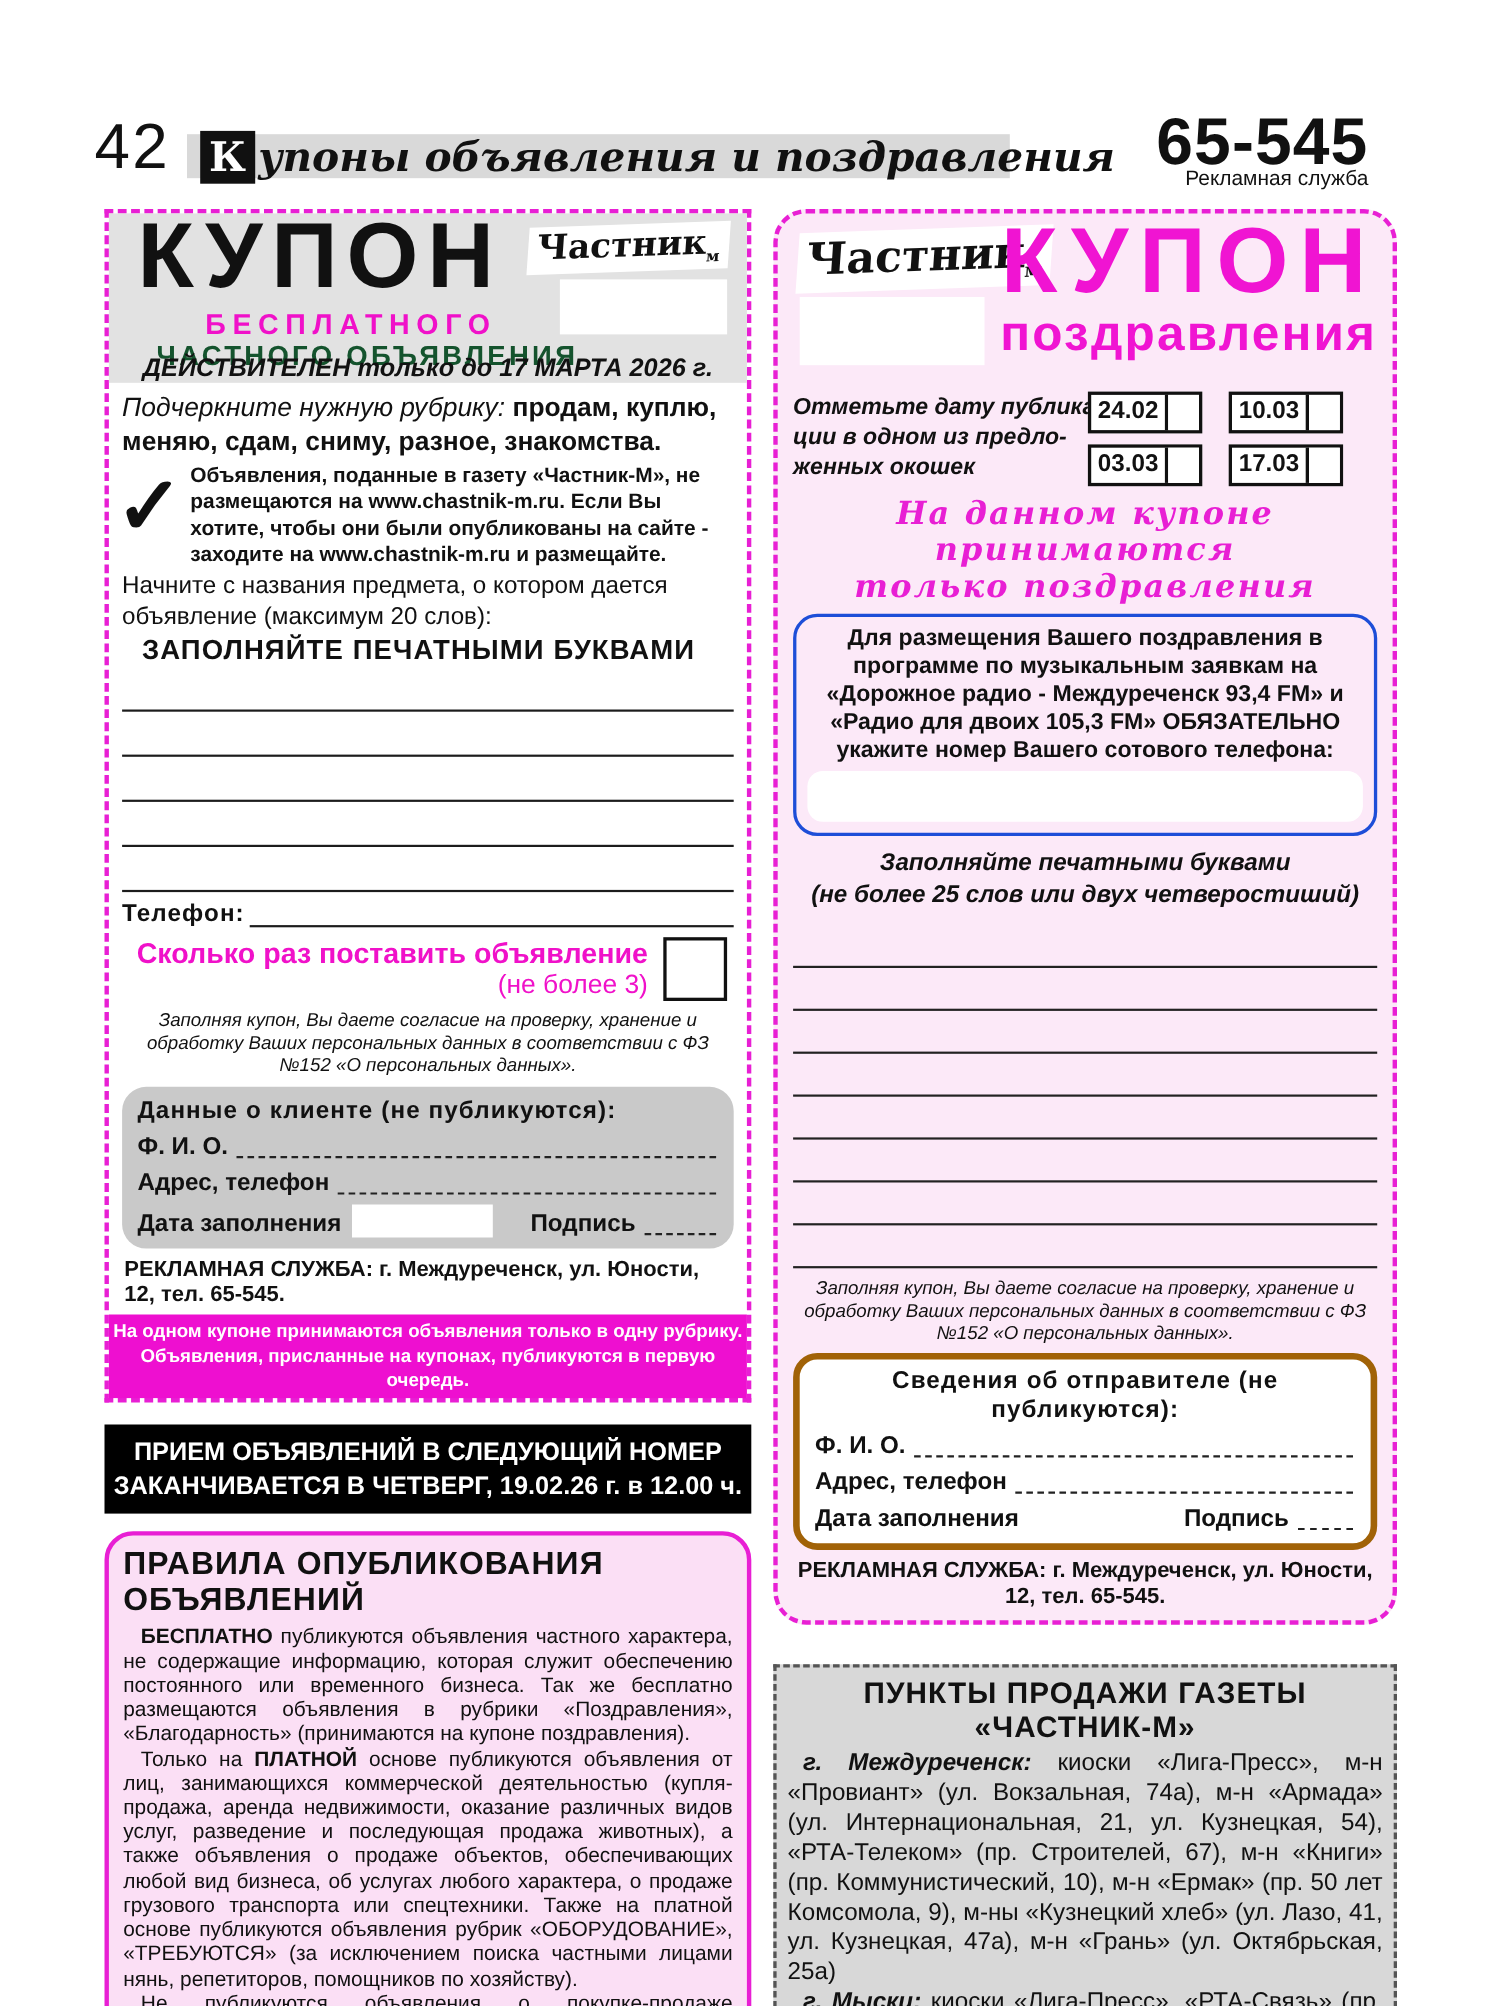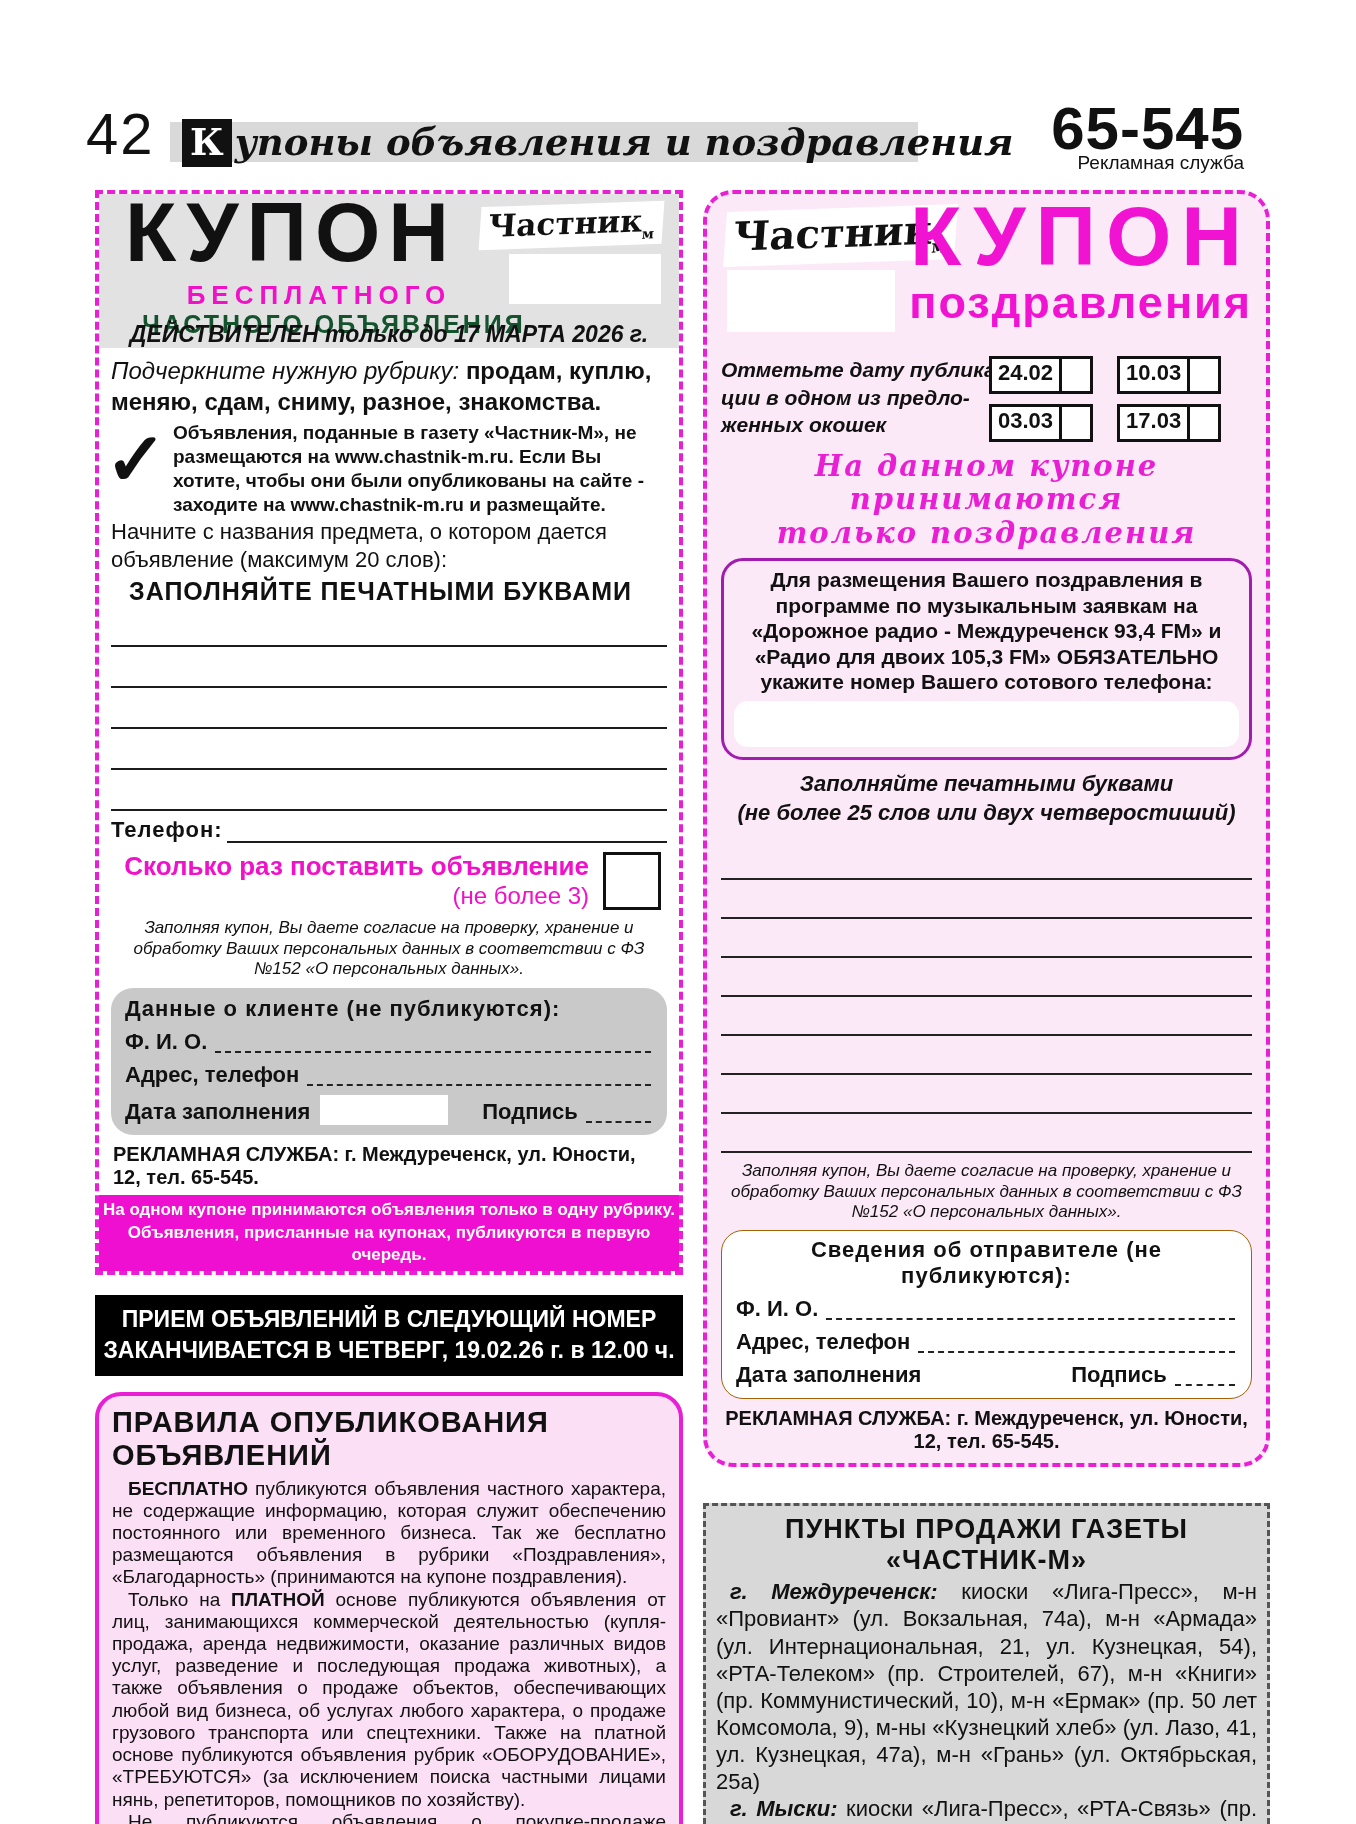--- a/index.html
+++ b/index.html
@@ -83,27 +83,27 @@
                color:#f014d2;line-height:1;}
   .dates-row{display:flex;margin-top:6px;}
   .dates-prompt{font-weight:bold;font-style:italic;font-size:21px;line-height:1.32;width:262px;white-space:nowrap;}
   .dates-grid{display:grid;grid-template-columns:auto auto;grid-gap:10px 24px;margin-left:6px;}
   .date-box{display:flex;border:3px solid #111;background:#fff;height:32px;}
   .date-label{font-weight:bold;font-size:22px;padding:1px 6px 0;border-right:3px solid #111;}
   .date-check{width:28px;background:#fff;}
   .only-greet{text-align:center;color:#e81fd4;font-family:"DejaVu Serif",serif;
               font-style:italic;font-weight:bold;font-size:29px;line-height:1.15;
               letter-spacing:2px;margin-top:8px;}
-  .radio-box{border:3px solid #a21caf;border-radius:22px;padding:6px 10px 10px;margin-top:8px;}
+  .radio-box{border:3px solid #1d4ed8;border-radius:22px;padding:6px 10px 10px;margin-top:8px;}
   .radio-note{font-weight:bold;font-size:21px;line-height:1.22;text-align:center;}
   .radio-input{background:#fff;border-radius:14px;height:46px;margin-top:6px;}
   .fill-note{text-align:center;font-weight:bold;font-style:italic;font-size:22px;line-height:1.3;margin-top:10px;}
   .lines8{margin-top:14px;}
   .lines8 .write-line{height:37px;border-bottom:2px solid #222;}
-  .sender-box{background:#fff;border:1px solid #a16207;border-radius:22px;padding:6px 14px 10px;margin-top:8px;}
+  .sender-box{background:#fff;border:6px solid #a16207;border-radius:22px;padding:6px 14px 10px;margin-top:8px;}
   .sb-title{font-weight:bold;font-size:22px;text-align:center;letter-spacing:1px;}
   .rc-service{font-weight:bold;font-size:20px;text-align:center;margin-top:8px;}
   
   .sales{margin-top:36px;border:3px dashed #555;background:#d8d8d8;padding:6px 10px 8px;box-sizing:border-box;}
   .sales-title{text-align:center;font-weight:900;font-size:27px;letter-spacing:1px;margin:2px 0 2px;}
   .sales p{margin:0;font-size:22px;line-height:1.23;text-align:justify;text-indent:14px;}
   .sales .city{font-weight:bold;font-style:italic;}
 </style>
 </head>
 <body>

